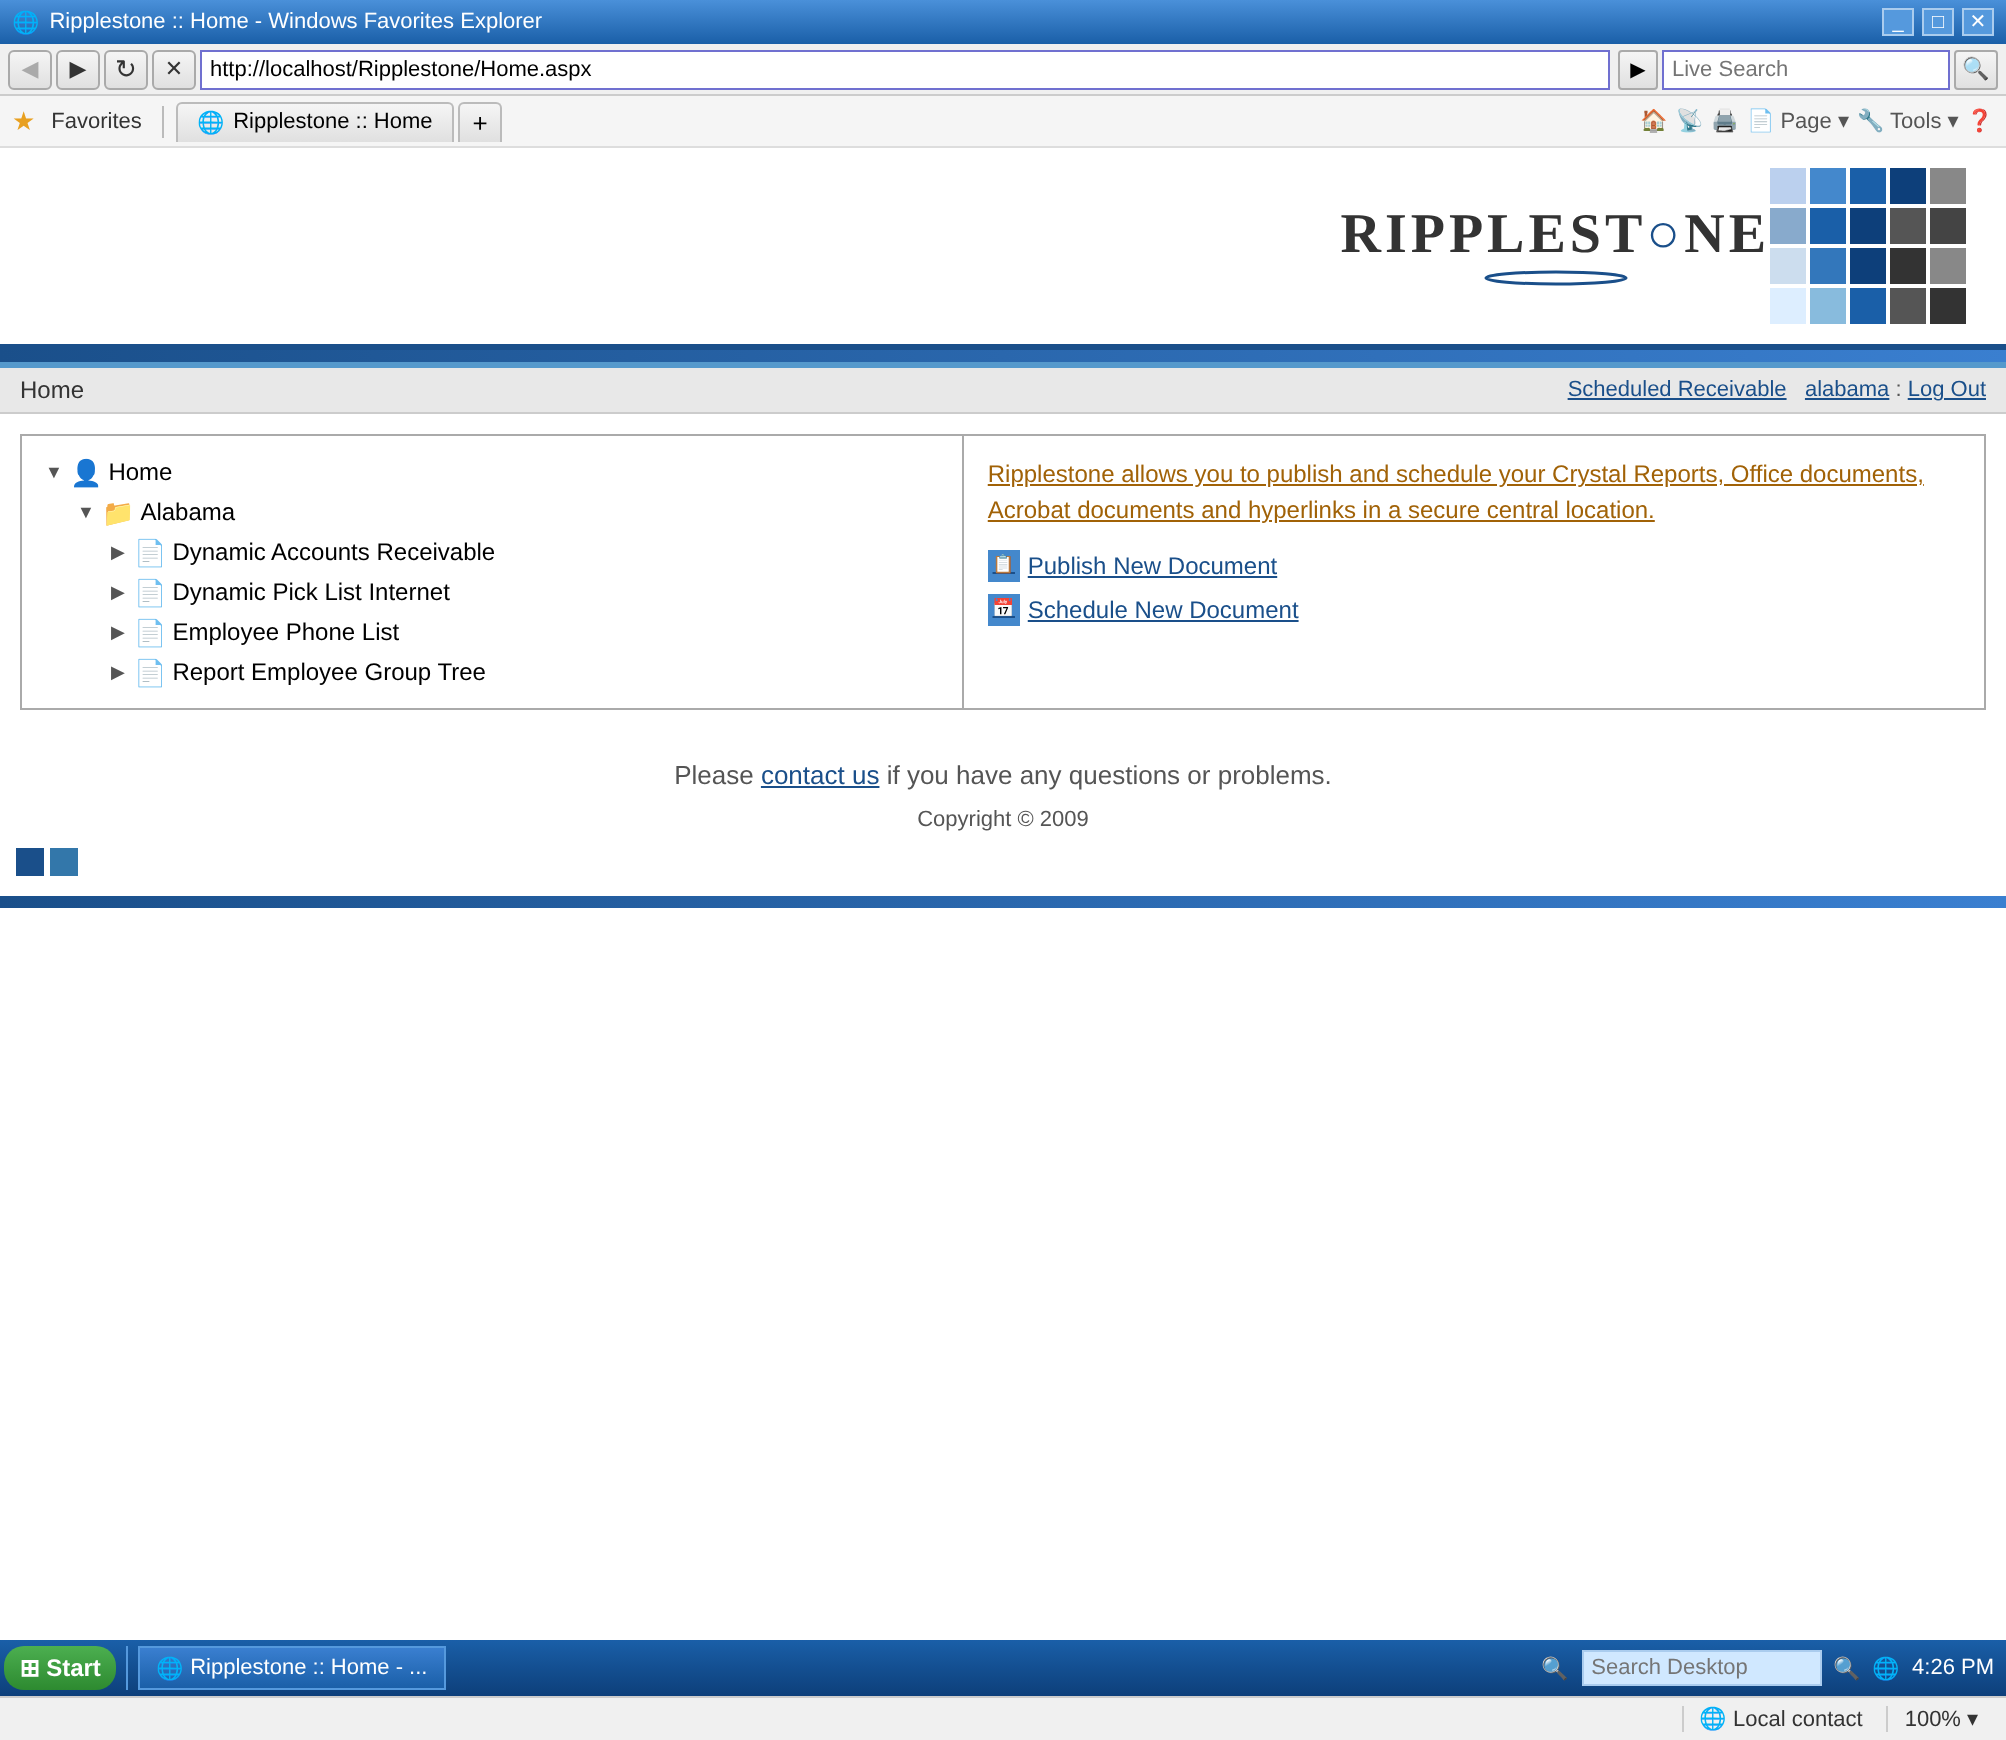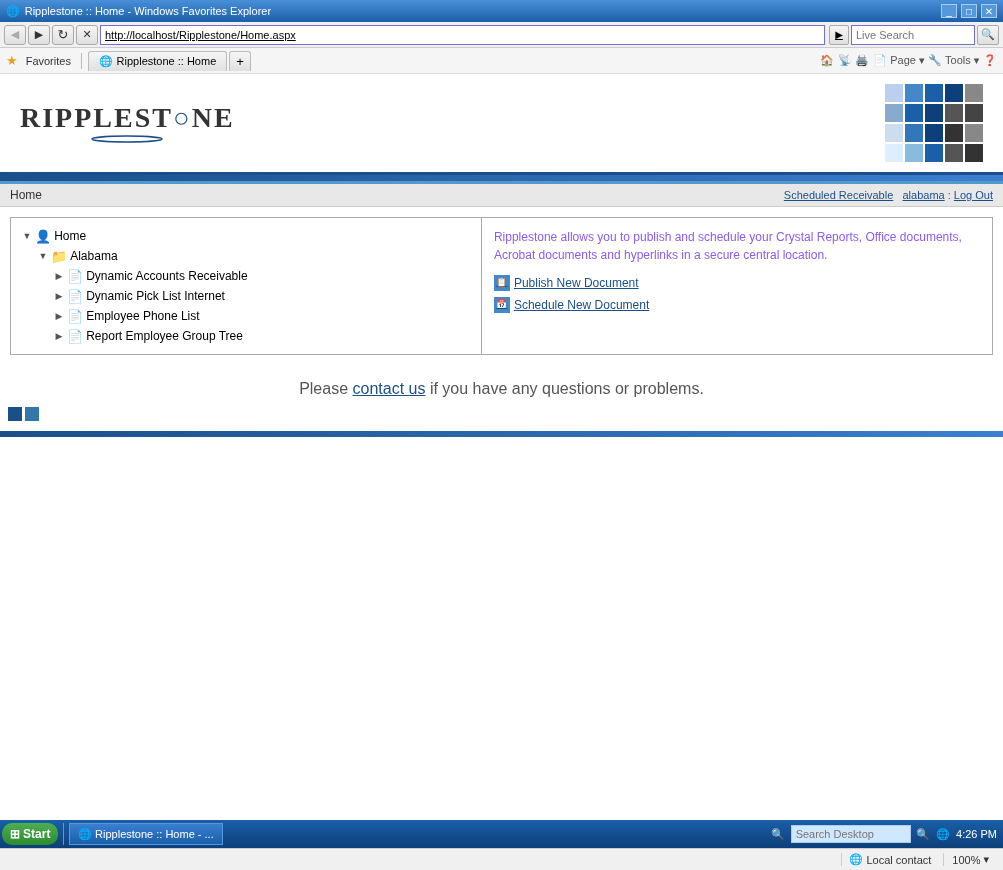--- a/index.html
+++ b/index.html
@@ -44,21 +44,21 @@
       background: linear-gradient(to bottom, #f5f5f5, #e0e0e0);
       border: 1px solid #aaa;
       border-radius: 3px;
       display: flex; align-items: center; justify-content: center;
       font-size: 11px;
       cursor: pointer;
       color: #333;
     }
     .nav-btn.disabled { color: #aaa; }
     .address-bar-container {
-      display: flex; align-items: center; flex: 1; gap: 4px; text-decoration: underline;
+      display: flex; align-items: center; flex: 1; gap: 4px;
     }
     .address-bar {
       flex: 1;
       height: 20px;
       border: 1px solid #7070d0;
       font-size: 11px;
       padding: 1px 4px;
       background: white;
     }
     .address-go {
@@ -67,21 +67,21 @@
       border: 1px solid #aaa;
       border-radius: 2px;
       font-size: 10px;
       cursor: pointer;
       display: flex; align-items: center; justify-content: center;
     }
     .search-bar-container {
       display: flex; align-items: center; gap: 2px;
     }
     .search-input {
-      width: 124px; height: 20px;
+      width: 144px; height: 20px;
       border: 1px solid #7070d0;
       font-size: 11px;
       padding: 1px 4px;
     }
     .search-btn {
       width: 22px; height: 20px;
       background: linear-gradient(to bottom, #f5f5f5, #e0e0e0);
       border: 1px solid #aaa;
       border-radius: 2px;
       font-size: 11px;
@@ -139,21 +139,21 @@
     .main-content {
       background: #fff;
       padding: 0;
     }
 
     
     .ripplestone-header {
       background: white;
       padding: 10px 20px;
       display: flex;
-      justify-content: space-between;
+      justify-content: flex-end;
       align-items: center;
       min-height: 80px;
       border-bottom: 3px solid #1a4f8a;
     }
     .logo-area {
       display: flex; flex-direction: column;
     }
     .logo-text {
       font-size: 28px;
       font-weight: bold;
@@ -246,39 +246,39 @@
     .ripplestone-home-panel .panel-header {
       background: linear-gradient(to bottom, #4a7fc0, #1a4f8a);
     }
 
     .home-body {
       padding: 10px 12px;
       background: white;
       font-size: 12px;
       line-height: 1.5;
     }
-    .home-body p { margin-bottom: 10px; color: #8b5cf6; }
+    .home-body p { margin-bottom: 10px; color: #a16207; text-decoration: underline; }
     .home-link {
       display: flex; align-items: center; gap: 4px;
       color: #1a4f8a; text-decoration: underline;
       cursor: pointer; font-size: 12px;
       margin-bottom: 4px;
     }
     .home-link-icon {
       width: 16px; height: 16px;
       background: #4488cc;
       display: inline-flex; align-items: center; justify-content: center;
       font-size: 9px; color: white;
     }
 
     
     .page-footer {
       text-align: center;
       padding: 15px 10px 5px;
-      font-size: 16px;
+      font-size: 13px;
       color: #555;
     }
     .page-footer a { color: #1a4f8a; text-decoration: underline; }
 
     .copyright {
       text-align: center;
       font-size: 11px;
       color: #555;
       padding: 4px;
     }
@@ -516,20 +516,21 @@
       </div>
     </div>
 
   </div>
 
   <div class="page-footer">
     <span>Please </span>
     <a>contact us</a>
     <span> if you have any questions or problems.</span>
   </div>
+  <div class="copyright">Copyright © 2009</div>
 
   <div style="display:flex; align-items:center; padding: 4px 8px 8px;">
     <div style="display:flex; gap:3px;">
       <div class="sq" style="background:#1a4f8a;"></div>
       <div class="sq" style="background:#3377aa;"></div>
     </div>
   </div>
 
   <div class="blue-bar" style="margin-top:2px;"></div>
 

